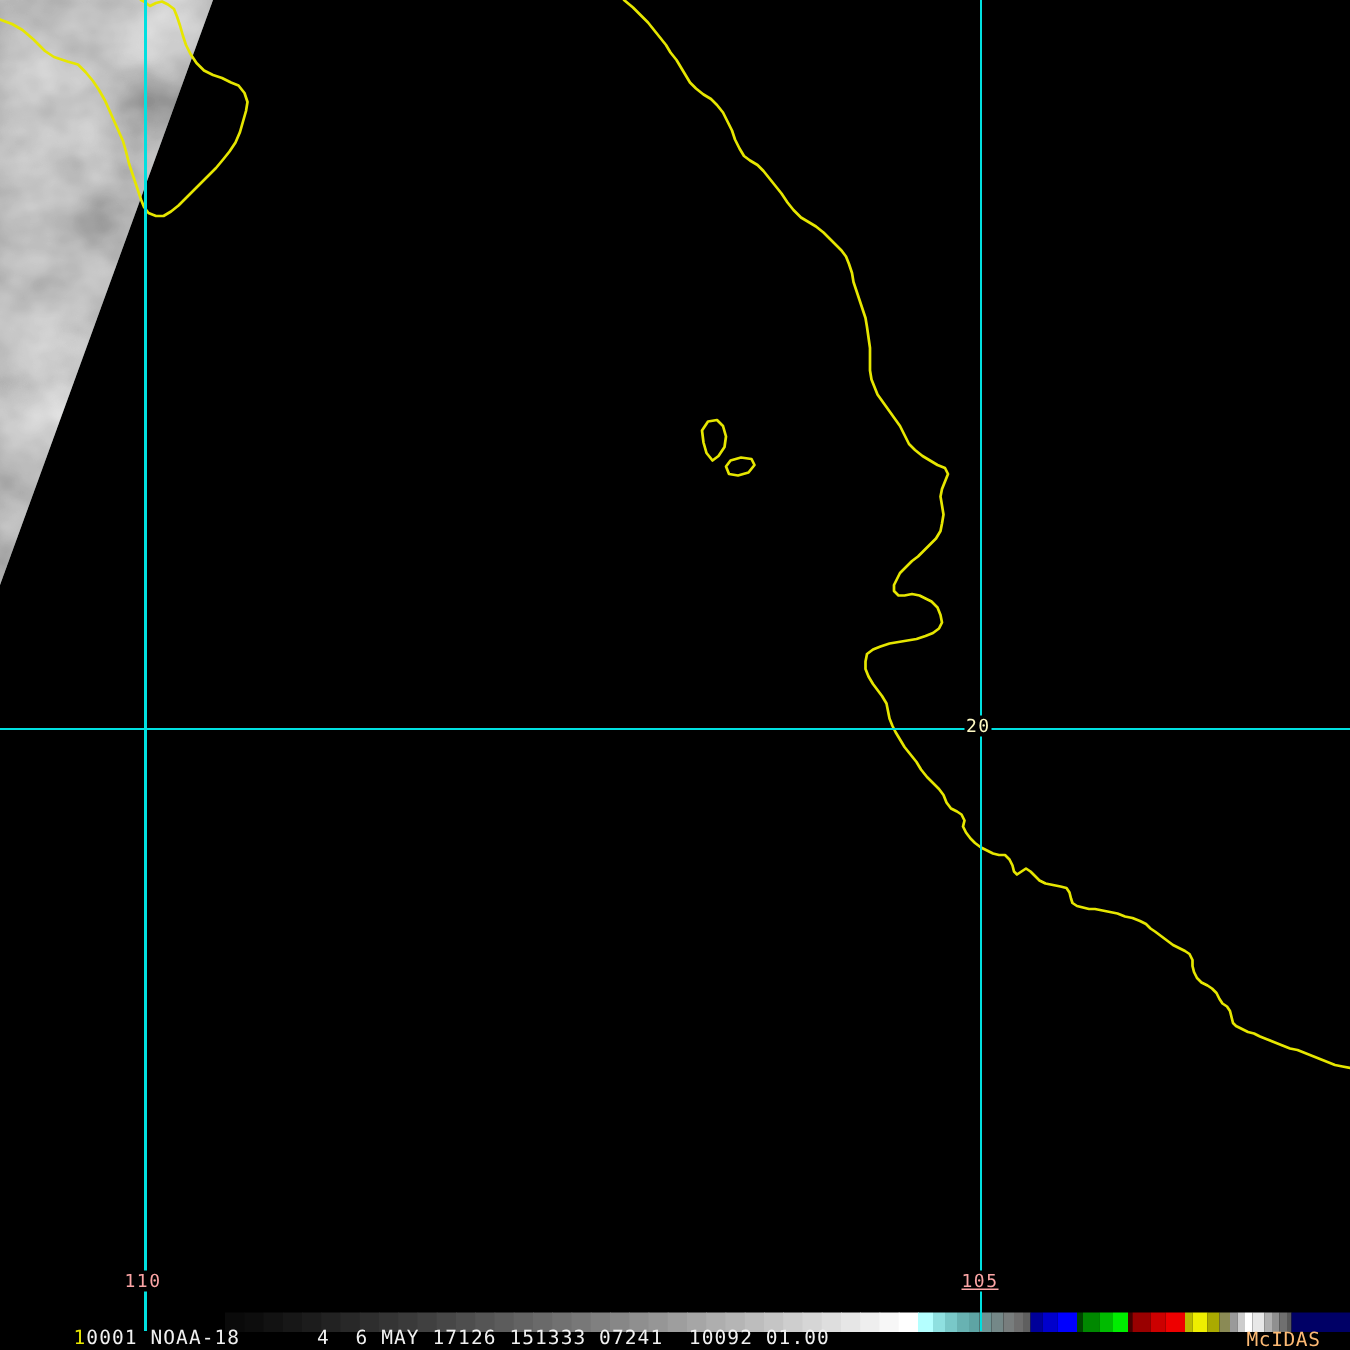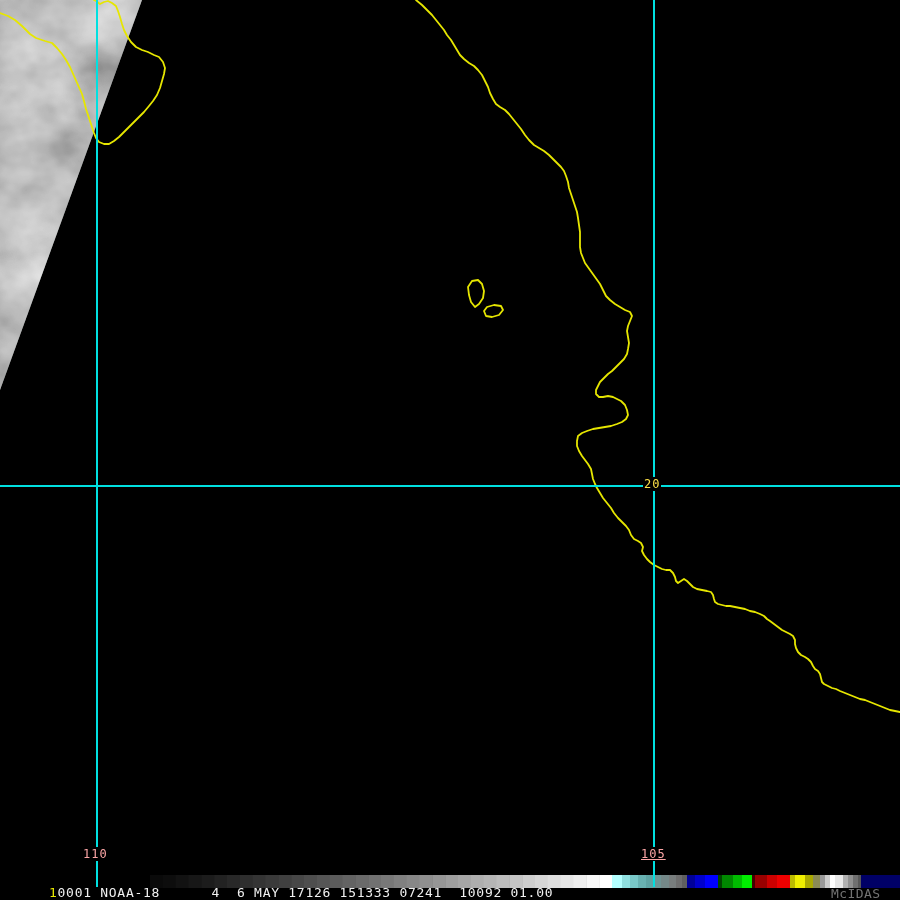--- a/index.html
+++ b/index.html
@@ -7,21 +7,21 @@
           font-family:"DejaVu Sans Mono","Liberation Mono",monospace;}
   #mapsvg{position:absolute;left:0;top:0;}
   .maplabel{position:absolute;background:#000;font-size:12px;line-height:14px;
             letter-spacing:1px;padding:0 1px;white-space:pre;z-index:5;}
   .lon{color:#fca5a5;}
   .lat{color:#cc0f0f;}
   #statusline{position:absolute;left:17px;top:886px;height:14px;z-index:6;
               font-size:13px;line-height:14px;letter-spacing:0.72px;white-space:pre;margin-left:32px;}
   #statusline .frame{color:#e8e800;}
   #statusline .info{color:#f0f0f0;}
-  #brand{position:absolute;left:831px;top:887px;z-index:6;color:#737373;
+  #brand{position:absolute;left:831px;top:887px;z-index:6;color:#fdba74;
          font-size:13px;line-height:13px;letter-spacing:0.4px;white-space:pre;}
 </style>
 </head>
 <body>
 
 <div id="screen">
 
   <svg id="mapsvg" width="900" height="900">
     <defs>
       <filter id="clouds" x="0" y="0" width="1" height="1">
@@ -123,18 +123,18 @@
       </g>
     <g id="gridlines" shape-rendering="crispEdges">
         <line x1="97" y1="0" x2="97" y2="887" stroke="#00e0e0" stroke-width="1.8"></line>
         <line x1="654" y1="0" x2="654" y2="887" stroke="#00e0e0" stroke-width="1.8"></line>
         <line x1="0" y1="486" x2="900" y2="486" stroke="#00e0e0" stroke-width="1.8"></line>
       </g>
   </svg>
 
   <div class="maplabel lon" id="lon0" style="left: 82px; top: 847px;">110</div>
   <div class="maplabel lon" id="lon1" style="left: 640px; top: 847px; text-decoration: underline;">105</div>
-  <div class="maplabel lat" id="lat0" style="left: 643px; top: 477px; color: #fde047;">20</div>
+  <div class="maplabel lat" id="lat0" style="left: 643px; top: 477px; color: #fef9c3;">20</div>
 
   <div id="statusline"><span class="frame">1</span><span class="info">0001 NOAA-18      4  6 MAY 17126 151333 07241  10092 01.00</span></div>
 
   <div id="brand">McIDAS</div>
 </div>
 
 </body></html>

